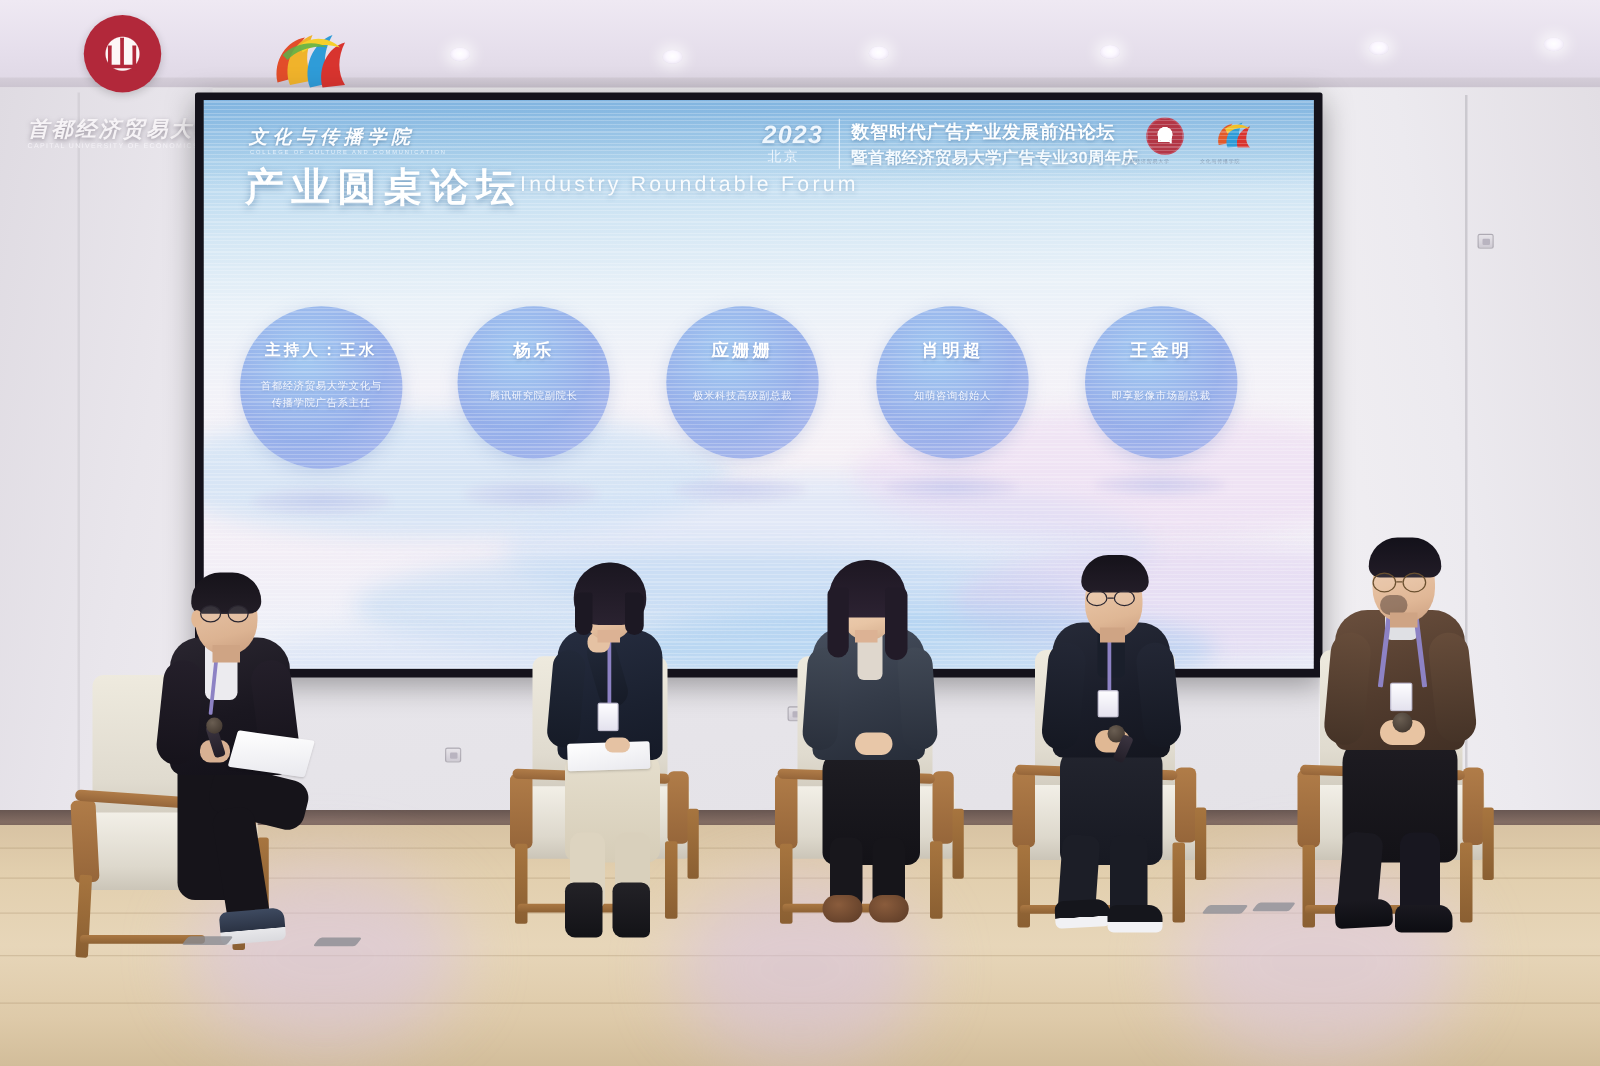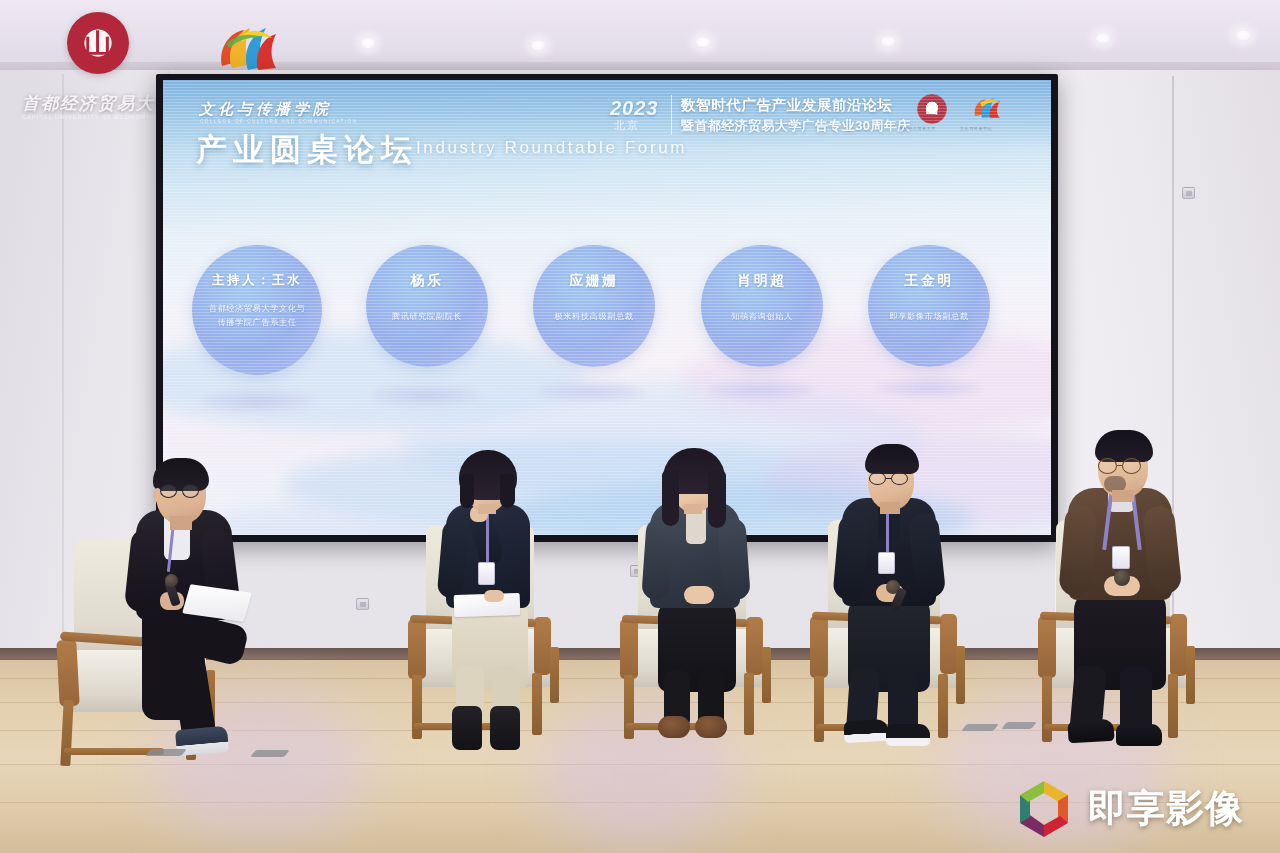--- a/index.html
+++ b/index.html
@@ -442,29 +442,14 @@
       <div class="bridge" style="left:20px;top:7px;width:5px;background:#6b5130;"></div>
     </div>
     <div class="limb" style="left:52px;top:62px;width:22px;height:12px;background:#cfa484;"></div>
   </div>
 
   <div style="position:absolute;left:148px;top:749px;width:36px;height:7px;background:#8b8c92;border-radius:2px;transform:skewX(-38deg);opacity:.8;"></div>
   <div style="position:absolute;left:253px;top:750px;width:34px;height:7px;background:#8b8c92;border-radius:2px;transform:skewX(-38deg);opacity:.8;"></div>
   <div style="position:absolute;left:964px;top:724px;width:32px;height:7px;background:#8f9097;border-radius:2px;transform:skewX(-38deg);opacity:.8;"></div>
   <div style="position:absolute;left:1004px;top:722px;width:30px;height:7px;background:#8f9097;border-radius:2px;transform:skewX(-38deg);opacity:.8;"></div>
 
-  <div class="wm">
-    <div style="position:absolute;left:0;top:0;width:64px;height:64px;">
-      <svg width="64" height="64" viewBox="0 0 64 64">
-        <g transform="translate(32,32)">
-          <path d="M0,-28 L24,-14 L18,-5 L0,-16 Z" fill="#e8b62c"></path>
-          <path d="M24,-14 L24,14 L14,8 L14,-8 Z" fill="#e0592b"></path>
-          <path d="M24,14 L0,28 L0,16 L16,7 Z" fill="#cf2235"></path>
-          <path d="M0,28 L-24,14 L-17,4 L0,16 Z" fill="#7b2b63"></path>
-          <path d="M-24,14 L-24,-14 L-14,-8 L-14,8 Z" fill="#2e7f6e"></path>
-          <path d="M-24,-14 L0,-28 L0,-16 L-16,-7 Z" fill="#8cbf3f"></path>
-        </g>
-      </svg>
-    </div>
-    <div class="wm-text">即享影像</div>
-  </div>
 
 </div>
 
 </body></html>

